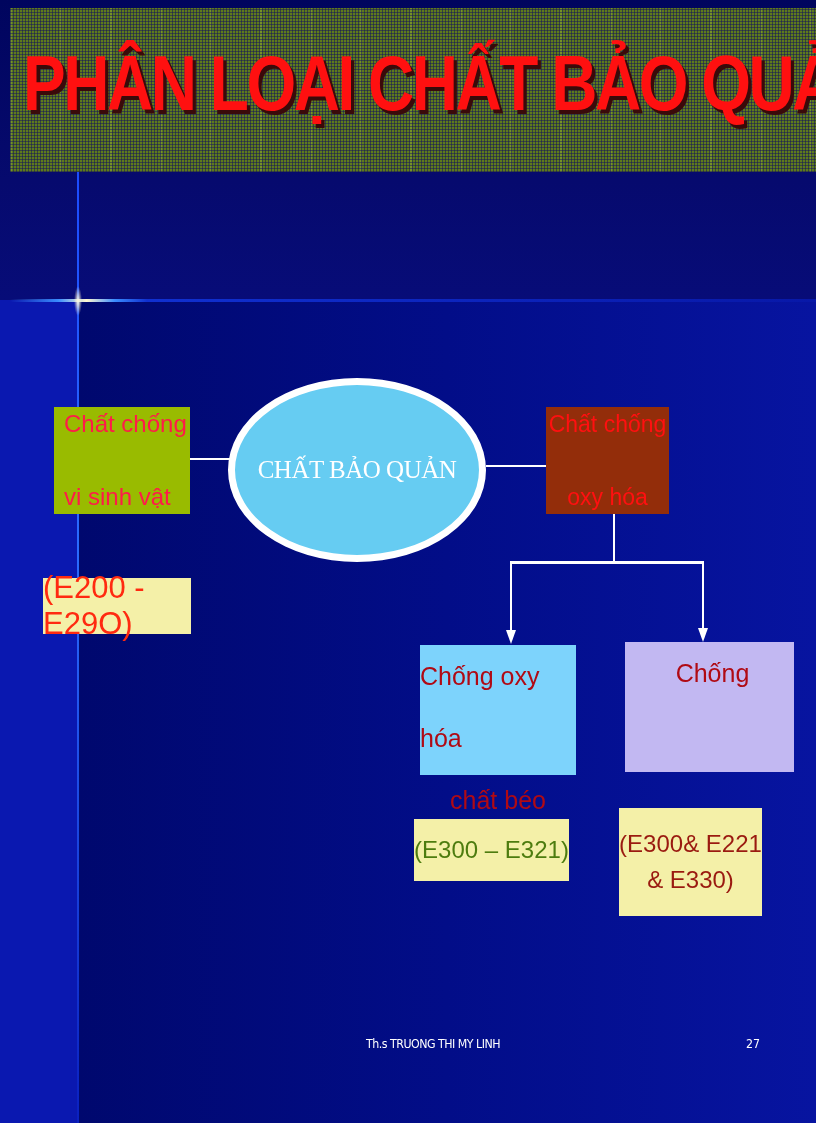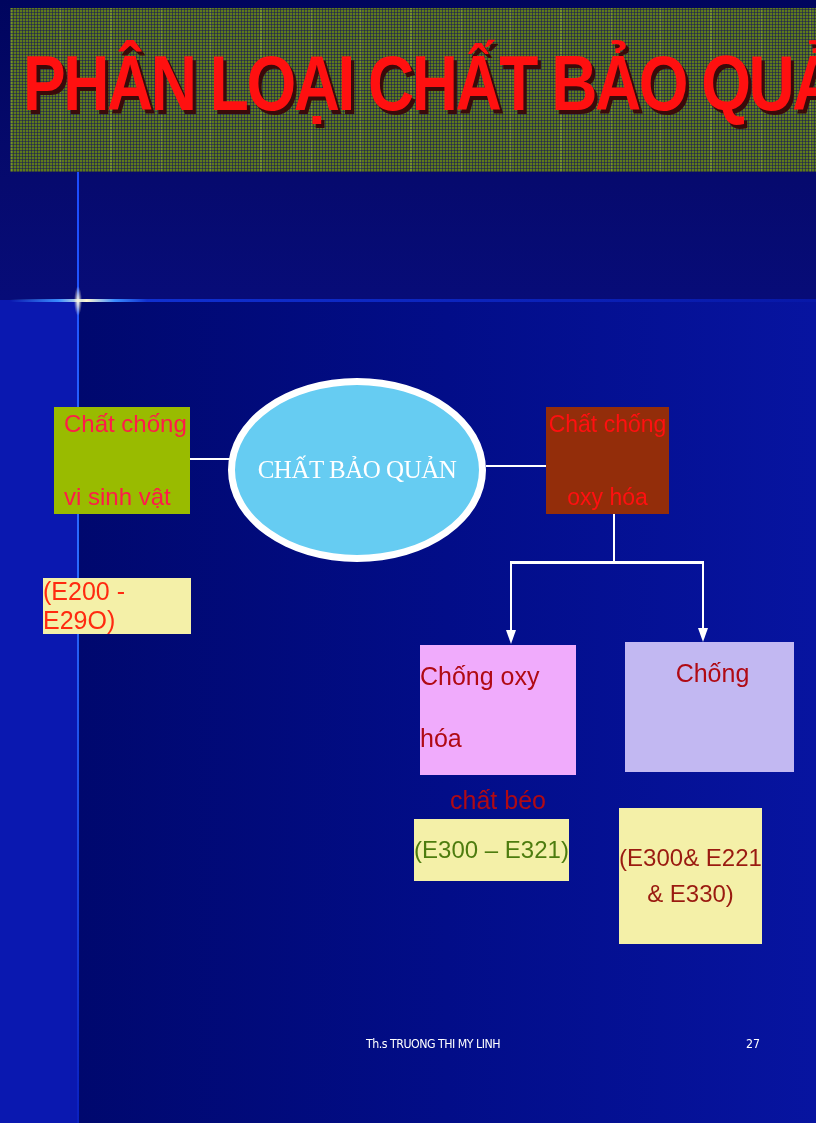--- a/index.html
+++ b/index.html
@@ -37,30 +37,30 @@
   .ellipse { position: absolute; left: 228px; top: 378px; width: 258px; height: 184px;
              border-radius: 50%; background: #66ccf2; border: 7px solid #ffffff;
              box-sizing: border-box; display: flex; align-items: center; justify-content: center; }
   .ellipse span { font-family: "Liberation Serif", serif; color: #ffffff; font-size: 25px; letter-spacing: -0.5px; }
   .box-antioxidant { left: 546px; top: 407px; width: 123px; height: 107px; background: #932d0a;
                      align-items: center; }
   .box-antioxidant span { color: #ff1010; font-size: 23px; line-height: 34px; }
   .code-box { position: absolute; box-sizing: border-box; background: #f4f0a8; display: flex;
               flex-direction: column; justify-content: center; align-items: center; }
   .code-1 { left: 43px; top: 578px; width: 148px; height: 56px; }
-  .code-1 span { color: #ff2a10; font-size: 25px; }
-  .box-lipid { left: 420px; top: 645px; width: 156px; height: 130px; background: #f0abfc;
+  .code-1 span { color: #ff2a10; font-size: 31px; }
+  .box-lipid { left: 420px; top: 645px; width: 156px; height: 130px; background: #7dd3fc;
                align-items: center; }
   .box-lipid span { color: #b00a14; font-size: 25px; line-height: 62px; }
   .box-browning { left: 625px; top: 642px; width: 169px; height: 130px; background: #c2b8f2;
                   align-items: center; padding-left: 6px; }
   .box-browning span { color: #b00a14; font-size: 25px; line-height: 62px; }
   .code-2 { left: 414px; top: 819px; width: 155px; height: 62px; }
   .code-2 span { color: #4d7c0f; font-size: 24px; }
-  .code-3 { left: 619px; top: 808px; width: 143px; height: 136px; }
+  .code-3 { left: 619px; top: 808px; width: 143px; height: 108px; }
   .code-3 span { color: #9a1a10; font-size: 24px; line-height: 36px; }
 
   .connector { position: absolute; background: #ffffff; }
   .footer-author { position: absolute; left: 366px; top: 1036px; color: #ffffff; font-size: 13px;
                    font-family: "DejaVu Sans", sans-serif; letter-spacing: -0.6px; transform: scaleX(0.85); transform-origin: left; }
   .footer-page { position: absolute; left: 746px; top: 1036px; color: #ffffff; font-size: 13px;
                  font-family: "DejaVu Sans", sans-serif; transform: scaleX(0.85); transform-origin: left; }
   svg.arrows { position: absolute; left: 0; top: 0; width: 816px; height: 1123px; }
 </style>
 </head>

